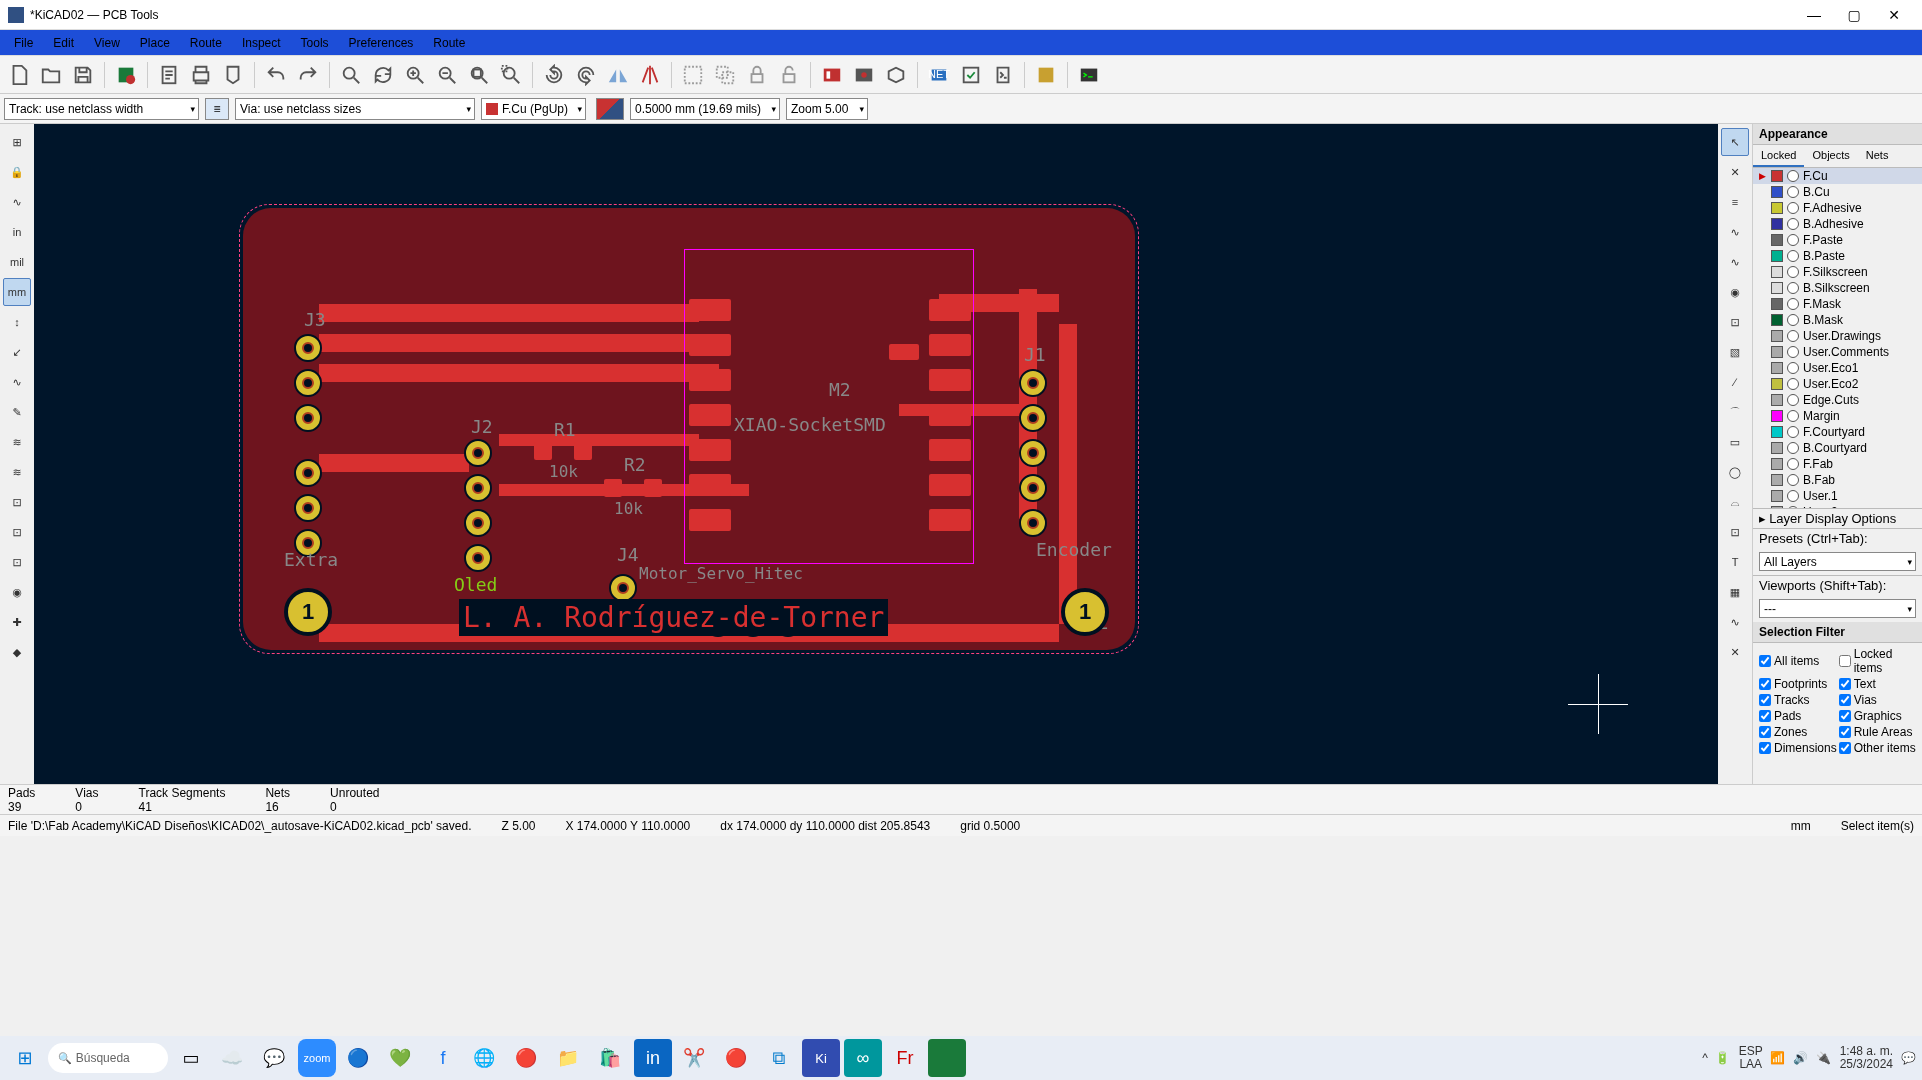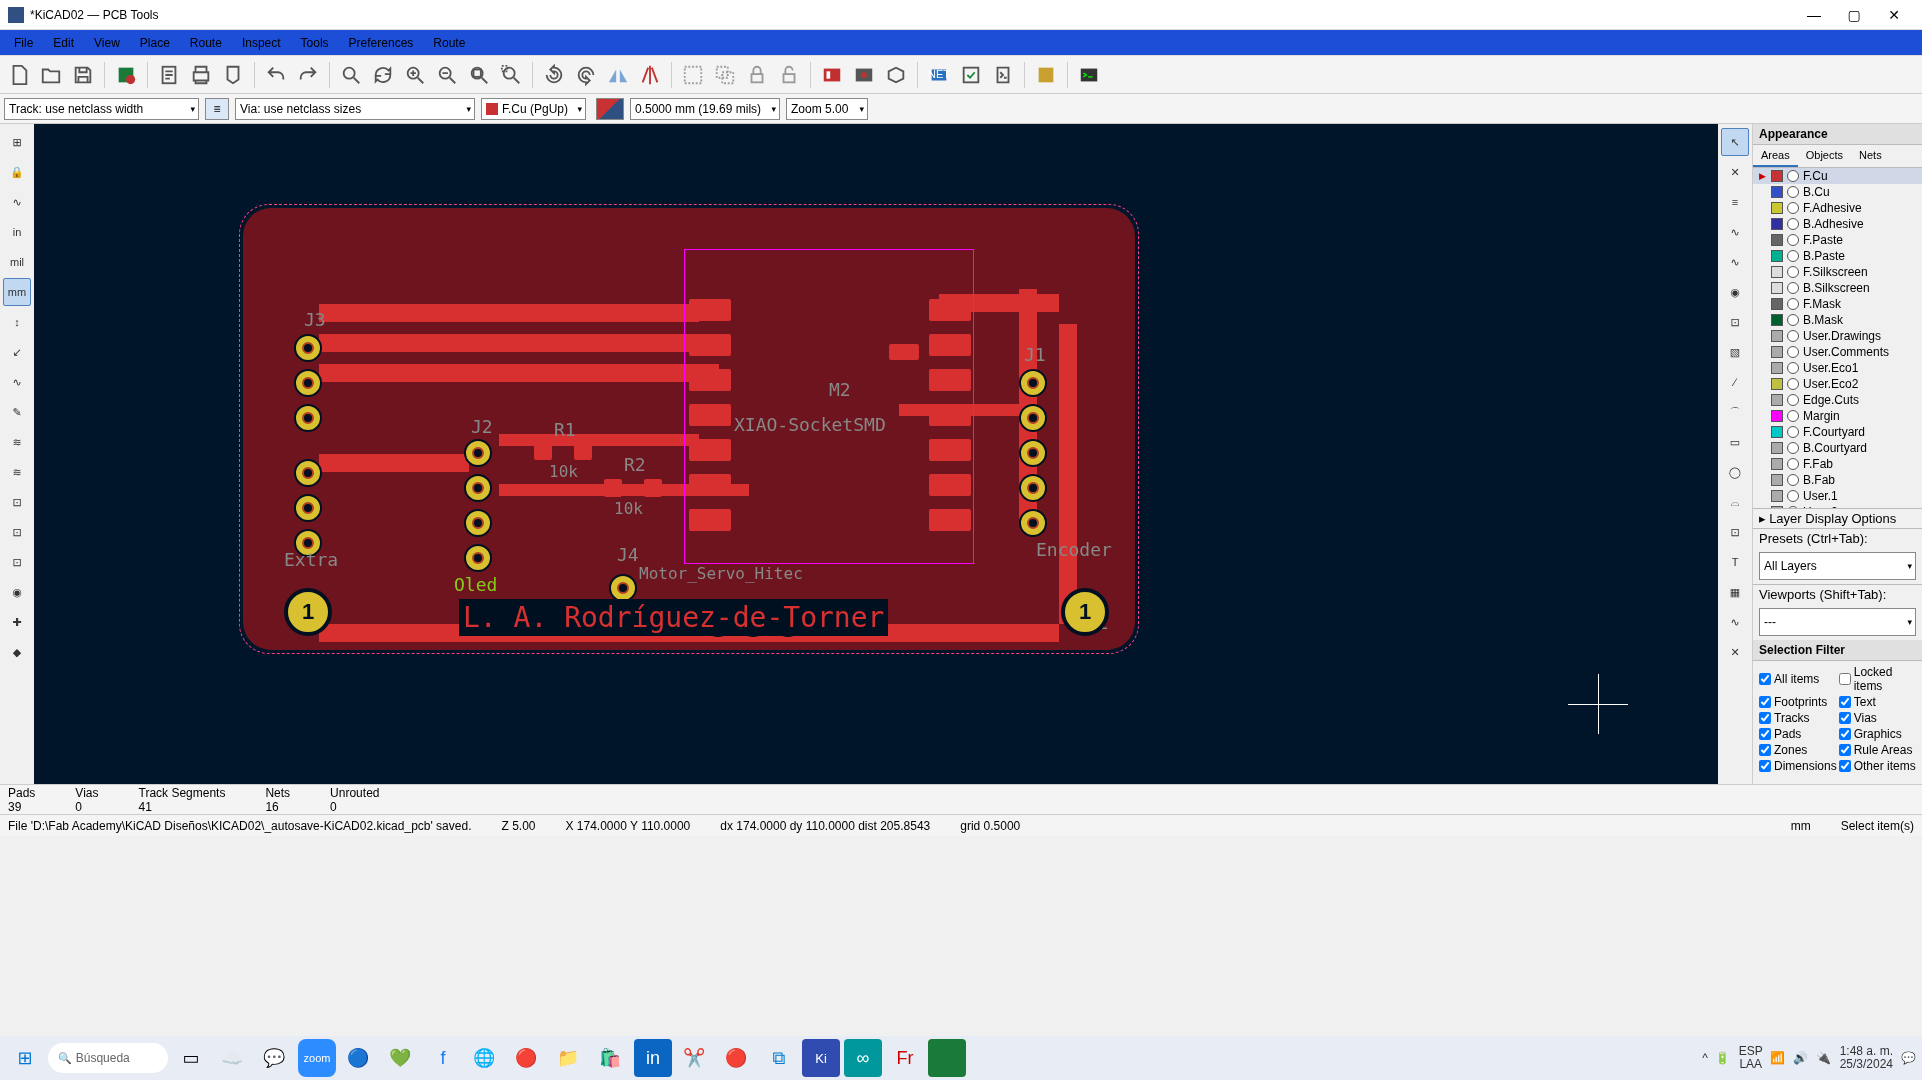--- a/index.html
+++ b/index.html
@@ -31,21 +31,21 @@
 .tabs{display:flex;border-bottom:1px solid #bbb}
 .tabs span{padding:4px 8px;cursor:pointer;font-size:11px}
 .tabs span.active{border-bottom:2px solid #3070c0}
 .layerlist{flex:1;overflow-y:auto;max-height:340px}
 .layerrow{display:flex;align-items:center;padding:1px 6px;gap:4px;cursor:pointer;font-size:11px}
 .layerrow.sel{background:#d0d8e8}
 .arrow{width:8px;color:#c00;font-size:9px}
 .lsw{width:12px;height:12px;border:1px solid #555}
 .lsw2{width:12px;height:12px;border:1px solid #555;background:#fff;border-radius:50%}
 .subhead{padding:2px 6px;font-size:13px;border-top:1px solid #bbb}
-.dd2{margin:4px 6px;height:28px}
+.dd2{margin:4px 6px;height:19px}
 .filter{padding:4px 6px;display:grid;grid-template-columns:1fr 1fr;gap:2px;font-size:11px}
 .filter label{display:flex;align-items:center;gap:3px;cursor:pointer}
 .filter input{width:12px;height:12px}
 .statusbar1{height:30px;background:#f4f4f4;border-top:1px solid #ccc;display:flex;padding:0 8px}
 .statcol{display:flex;flex-direction:column;justify-content:center;margin-right:40px;font-size:11px}
 .statusbar2{height:22px;background:#f4f4f4;border-top:1px solid #ccc;display:flex;align-items:center;padding:0 8px;font-size:11px;gap:30px}
 .taskbar{position:absolute;bottom:0;left:0;right:0;height:44px;background:#e8edf5;display:flex;align-items:center;padding:0 6px;gap:4px}
 .tb{width:38px;height:38px;display:flex;align-items:center;justify-content:center;border-radius:4px;cursor:pointer;font-size:18px}
 .search{width:120px;height:30px;background:#fff;border-radius:15px;display:flex;align-items:center;padding:0 10px;color:#666;font-size:11px;gap:4px}
 .tray{margin-left:auto;display:flex;align-items:center;gap:8px;font-size:11px;color:#333}
@@ -457,21 +457,21 @@
       <div class="lt">⊡</div>
       <div class="lt">T</div>
       <div class="lt">▦</div>
       <div class="lt">∿</div>
       <div class="lt">✕</div>
     </div>
 
   <div class="rightpanel">
     <div class="panelhead">Appearance</div>
     <div class="tabs" id="aptabs">
-        <span class="active">Areas</span>
+        <span class="active">Locked</span>
         <span>Objects</span>
         <span>Nets</span>
       </div>
     <div class="layerlist" id="layerlist">
         <div class="layerrow sel">
           <span class="arrow">▶</span>
           <span class="lsw" style="background:#c83232"></span>
           <span class="lsw2"></span>
           <span>F.Cu</span>
         </div>

